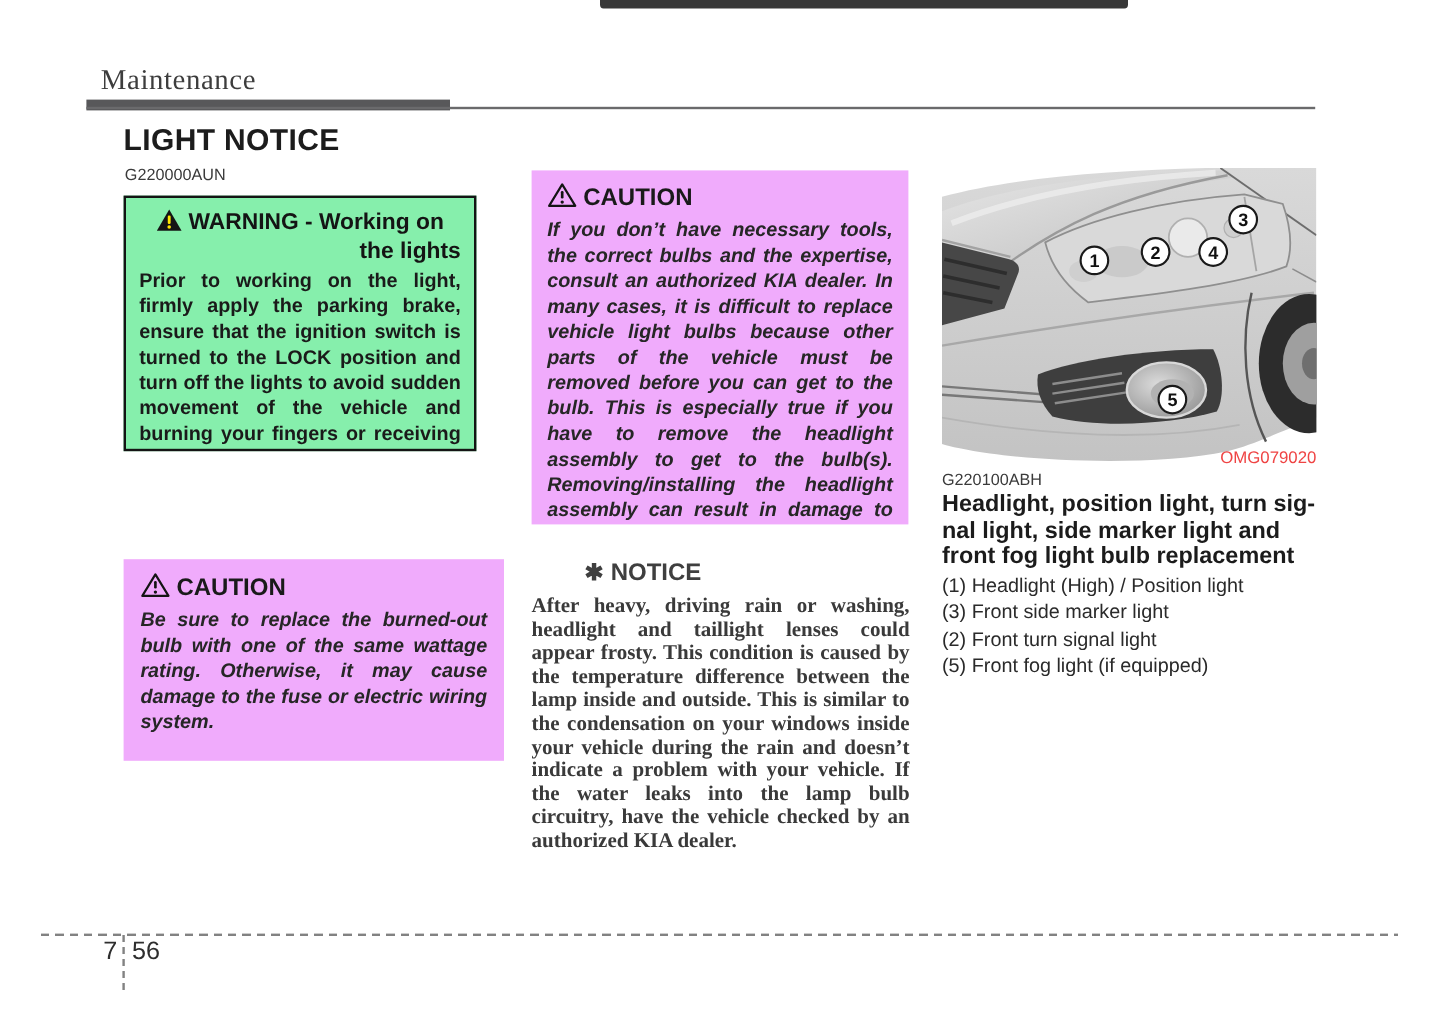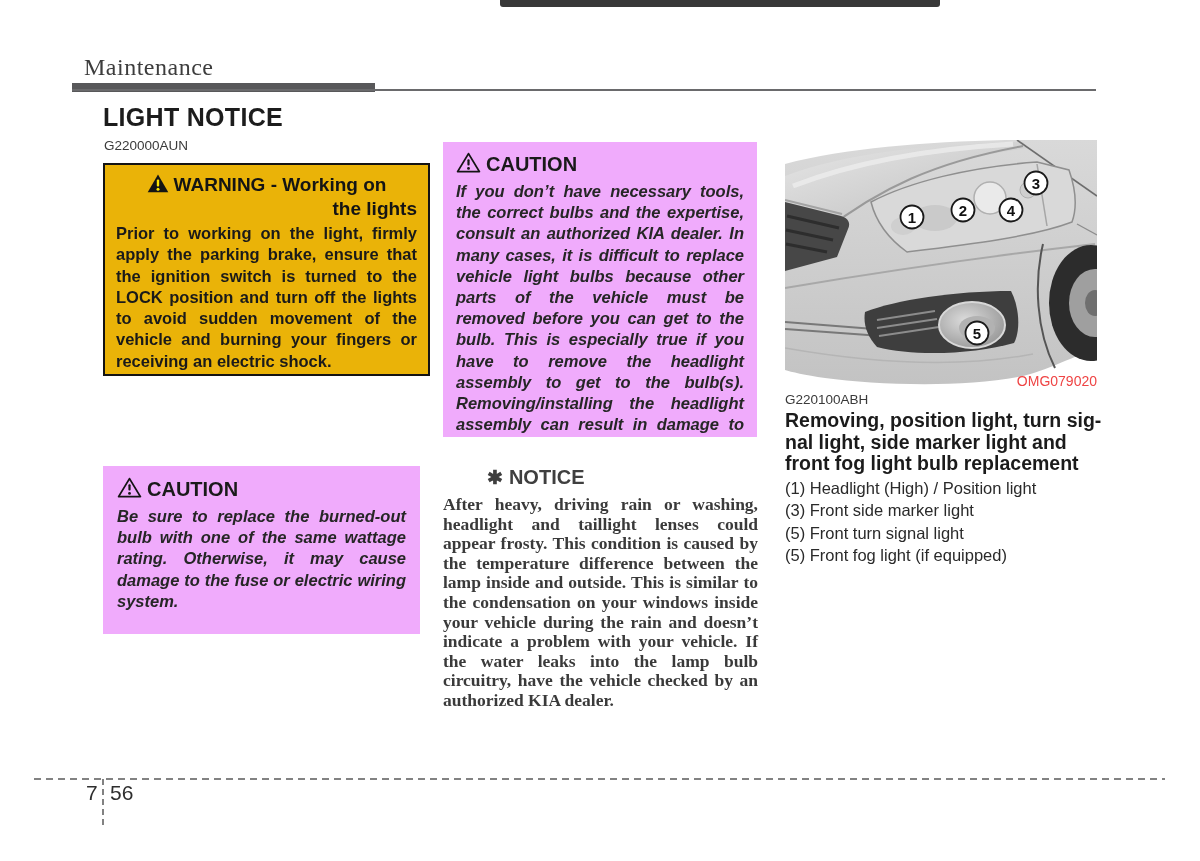--- a/index.html
+++ b/index.html
@@ -14,22 +14,22 @@
   .section-title{position:absolute;left:84px;top:54px;font-family:"Liberation Serif",serif;
                  font-size:24px;color:#3d3d3d;letter-spacing:0.5px;}
   .header-bar{position:absolute;left:72px;top:83px;width:303px;height:9px;background:#58585a;}
   .header-rule{position:absolute;left:72px;top:89px;width:1024px;height:2px;background:#6a6a6c;}
   .page-title{position:absolute;left:103px;top:103px;font-size:25px;font-weight:bold;
               color:#1c1c1c;letter-spacing:0.3px;}
   .code{font-size:13.5px;color:#3a3a3a;}
   .code-left{position:absolute;left:104px;top:138px;}
   .code-right{position:absolute;left:785px;top:392px;}
 
-  .warning-box{position:absolute;left:103px;top:163px;width:327px;height:213px;
-               background:#eab308;border:2px solid #141414;box-sizing:border-box;
+  .warning-box{position:absolute;left:103px;top:163px;width:294px;height:213px;
+               background:#86efac;border:2px solid #141414;box-sizing:border-box;
                padding:9px 11px 0 11px;overflow:hidden;}
   .warning-title{font-size:19px;font-weight:bold;color:#141414;line-height:22px;text-align:center;}
   .warning-title .t2{display:block;text-align:right;padding-left:168px;}
   .box-body{font-size:16.5px;font-weight:bold;color:#1a1a1a;line-height:21.3px;
             text-align:justify;margin-top:3px;}
   .icon-tri{display:inline-block;vertical-align:-2px;margin-right:5px;}
 
   .note-italic{position:absolute;left:104px;top:403px;width:316px;font-size:17px;font-style:italic;
                color:#222;line-height:21px;text-align:justify;}
 
@@ -195,29 +195,29 @@
         <circle cx="192" cy="193" r="11.5" fill="#ffffff" stroke="#1a1a1a" stroke-width="1.8"></circle>
         <text x="192" y="198.5" font-size="15" font-weight="bold" text-anchor="middle" fill="#111">5</text>
       </g>
     </svg>
     <div class="figure-caption">OMG079020</div>
   </div>
 
   <div class="code code-right">G220100ABH</div>
 
   <div class="heading-right">
-    <div>Removing, position light, turn sig-</div>
+    <div>Headlight, position light, turn sig-</div>
     <div>nal light, side marker light and</div>
     <div>front fog light bulb replacement</div>
   </div>
 
   <div class="bulb-list">
     <div>(1) Headlight (High) / Position light</div>
     <div>(3) Front side marker light</div>
-    <div>(5) Front turn signal light</div>
+    <div>(2) Front turn signal light</div>
     <div>(5) Front fog light (if equipped)</div>
   </div>
 
   <div class="footer-dash-h"></div>
   <div class="footer-dash-v"></div>
   <div class="footer-num footer-chapter">7</div>
   <div class="footer-num footer-page">56</div>
 
 </div>
 

